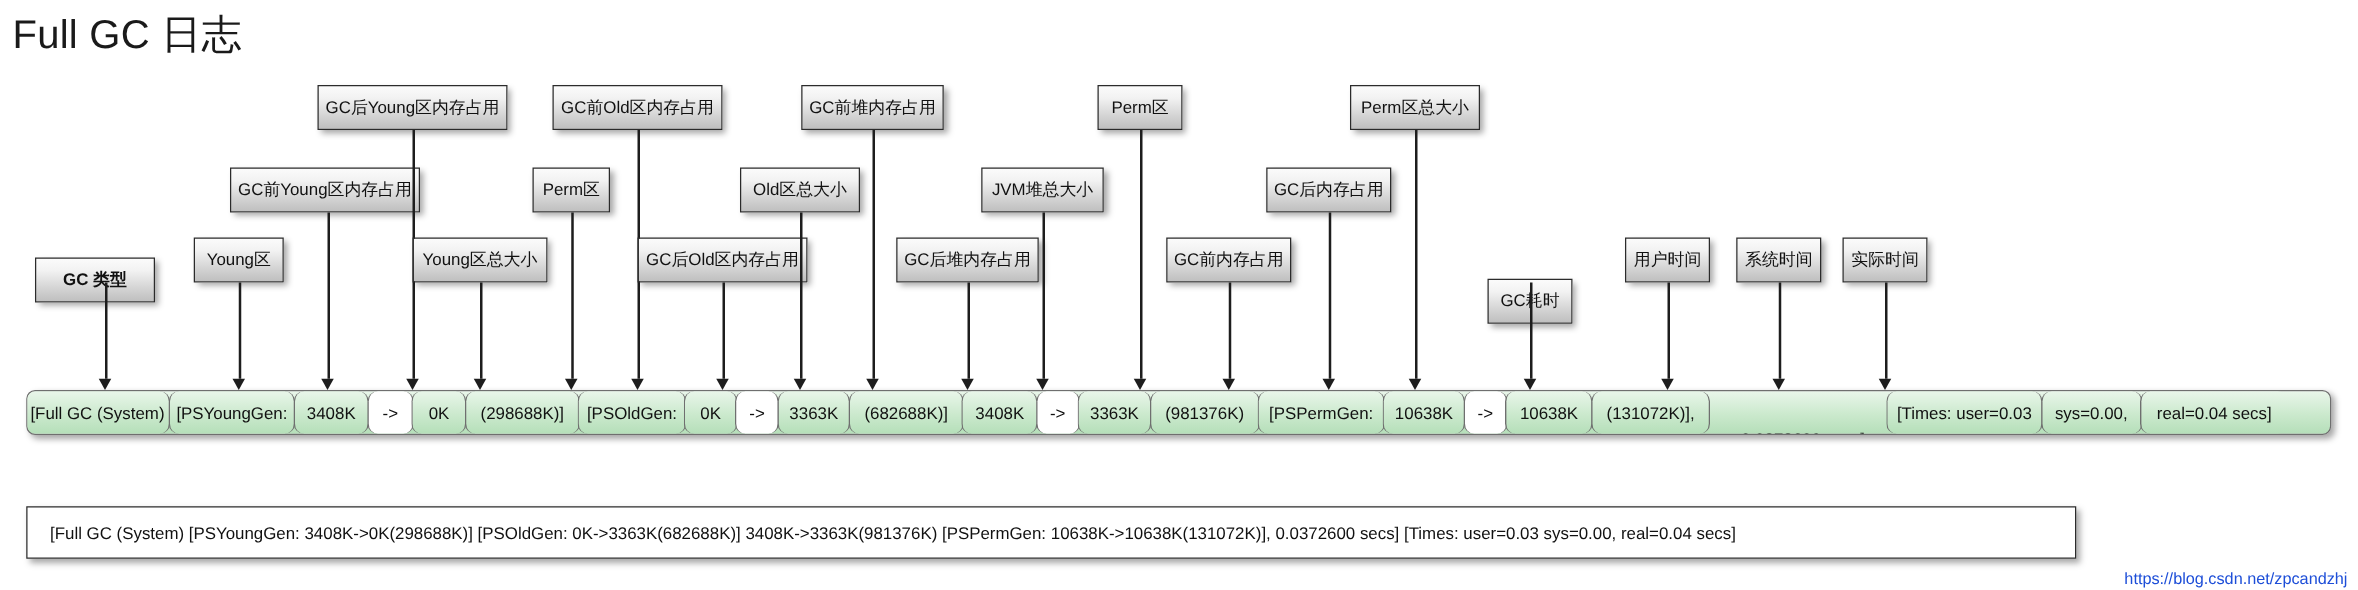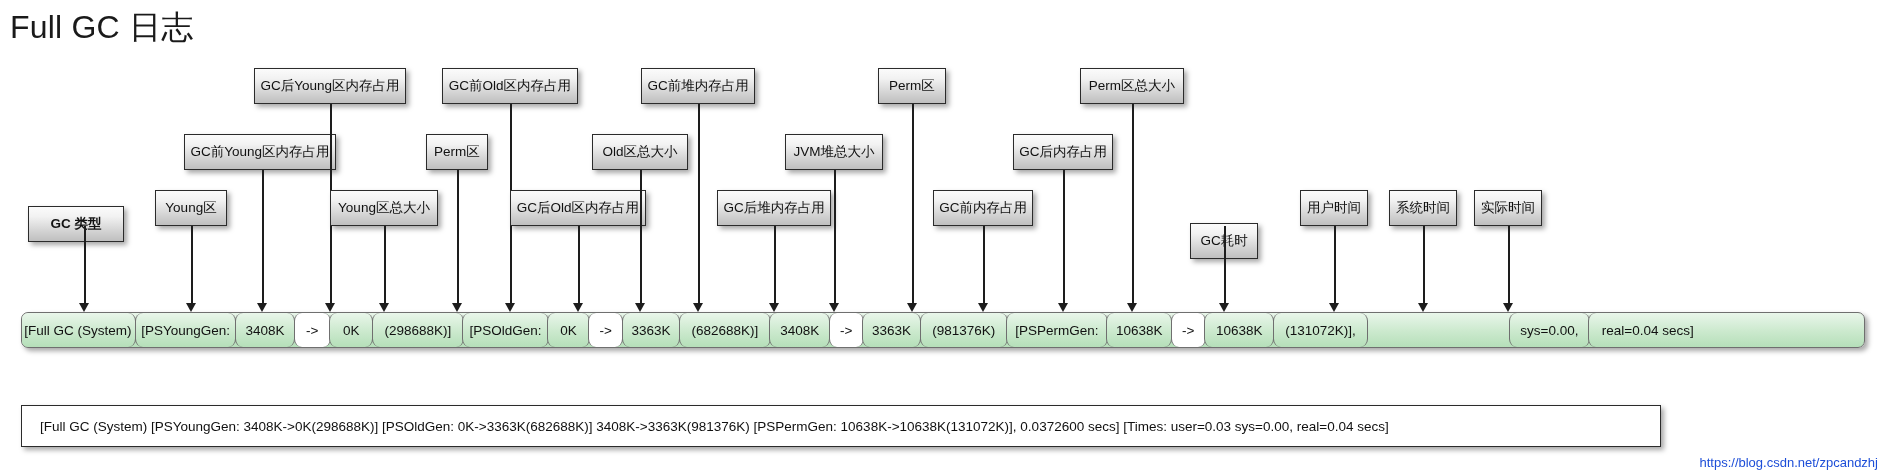--- a/index.html
+++ b/index.html
@@ -168,20 +168,21 @@
       <div class="seg" style="width: 60.7305px; flex: 0 0 60.7305px;">3408K</div>
       <div class="seg white" style="width: 34.9661px; flex: 0 0 34.9661px;">-&gt;</div>
       <div class="seg" style="width: 58.8902px; flex: 0 0 58.8902px;">3363K</div>
       <div class="seg" style="width: 88.3353px; flex: 0 0 88.3353px;">(981376K)</div>
       <div class="seg" style="width: 101.218px; flex: 0 0 101.218px;">[PSPermGen:</div>
       <div class="seg" style="width: 66.2515px; flex: 0 0 66.2515px;">10638K</div>
       <div class="seg white" style="width: 34.9661px; flex: 0 0 34.9661px;">-&gt;</div>
       <div class="seg" style="width: 69.9321px; flex: 0 0 69.9321px;">10638K</div>
       <div class="seg" style="width: 95.6966px; flex: 0 0 95.6966px;">(131072K)],</div>
       <div class="seg" style="width: 143.545px; flex: 0 0 143.545px; margin-top: 38px;">, 0.0372600 secs]</div>
+      <div class="seg" style="width: 125.142px; flex: 0 0 125.142px;">[Times: user=0.03</div>
       <div class="seg" style="width: 80.9741px; flex: 0 0 80.9741px;">sys=0.00,</div>
       <div class="seg" style="width: 117.78px; flex: 0 0 117.78px;">real=0.04 secs]</div>
     </div>
 
   <div class="summary">[Full GC (System) [PSYoungGen: 3408K-&gt;0K(298688K)] [PSOldGen: 0K-&gt;3363K(682688K)] 3408K-&gt;3363K(981376K) [PSPermGen: 10638K-&gt;10638K(131072K)], 0.0372600 secs] [Times: user=0.03 sys=0.00, real=0.04 secs]</div>
 
   <div class="watermark">https://blog.csdn.net/zpcandzhj</div>
 </div>
 
 </body></html>

